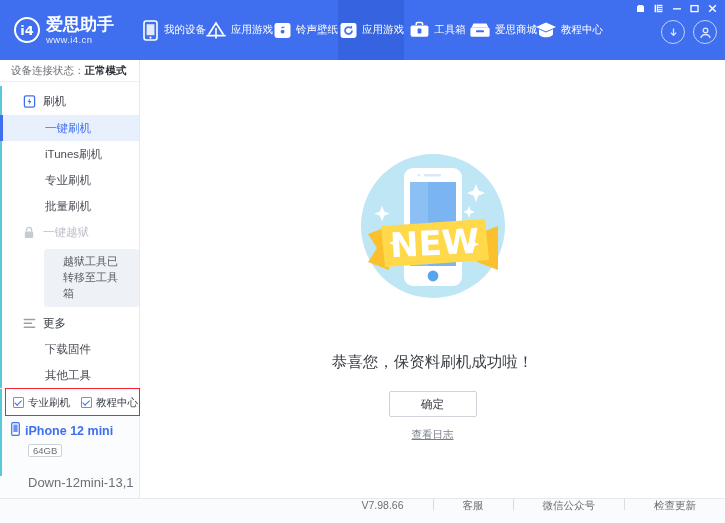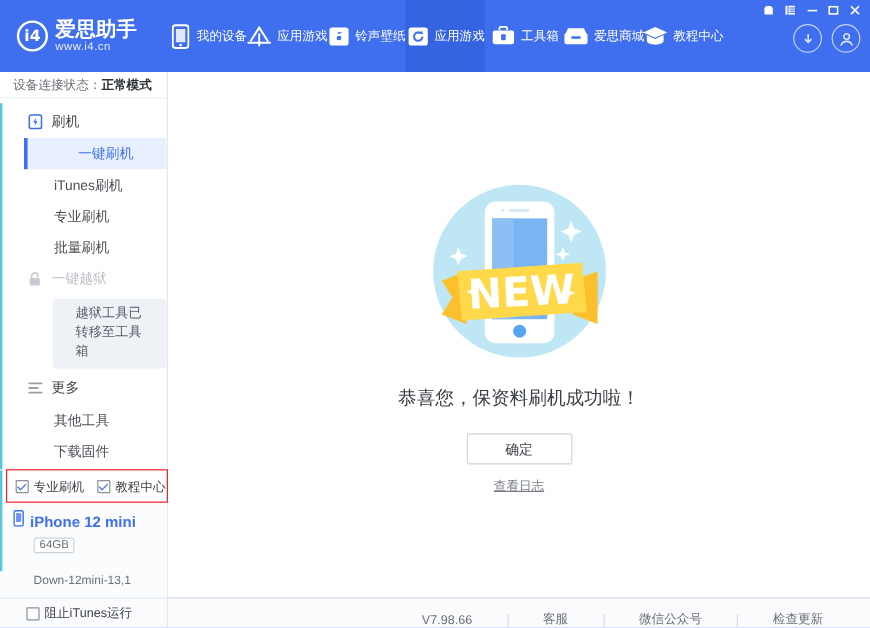--- a/index.html
+++ b/index.html
@@ -123,21 +123,21 @@
   .group-head .gi { width: 14px; height: 14px; display:flex; align-items:center; justify-content:center; flex:0 0 14px;}
   .group-head.disabled { color: #bcc0c7; cursor: default; }
 
   .leaf {
     height: 26px; display: flex; align-items: center;
     padding-left: 45px;
     font-size: 11.5px; color: #4a4e56;
     cursor: pointer; position: relative;
   }
   .leaf.active {
-    background: #e9f0fd; color: #3f6fef; margin-left: 20px;
+    background: #e9f0fd; color: #3f6fef;
   }
   .leaf.active::before {
     content: ""; position: absolute; left: 0; top: 0; bottom: 0;
     width: 3px; background: #3f6fef;
   }
 
   .tooltip-box {
     margin: 3px 0 3px 44px;
     width: 95px;
     background: #eef1f6;
@@ -194,34 +194,34 @@
     white-space: nowrap;
   }
   .dev-cap {
     display: inline-block; margin: 4px 0 14px 17px;
     border: 1px solid #ccd2da; border-radius: 2px;
     padding: 0px 4px; font-size: 9.5px; color: #6b6f76;
     background: #fff;
   }
   .dev-sub {
     margin: 4px 0 0 17px;
-    font-size: 10px; color: #6b6f76; white-space: nowrap;
+    font-size: 13px; color: #6b6f76; white-space: nowrap;
   }
 
   
   .main {
     flex: 1 1 auto; background: #ffffff;
     display: flex; flex-direction: column;
     align-items: center;
     padding-top: 78px;
     min-width: 0;
   }
   .illus { width: 180px; height: 180px; position: relative; }
   .done-msg {
-    margin-top: 4px;
+    margin-top: 34px;
     font-size: 15.5px; color: #3a3e45; white-space: nowrap;
   }
   .ok-btn {
     margin-top: 18px;
     width: 88px; height: 26px;
     background: #fff; border: 1px solid #cfd4db; border-radius: 2px;
     font-size: 11.5px; color: #3d4149;
     cursor: pointer;
     font-family: "Liberation Sans", sans-serif;
   }
@@ -238,23 +238,23 @@
     border-top: 1px solid #e6e8eb;
     display: flex; align-items: center;
   }
   .sb-left {
     width: 140px; flex: 0 0 140px;
     display: flex; align-items: center; padding-left: 22px;
     border-right: 1px solid #e6e8eb;
     height: 100%;
   }
   .sb-right {
-    flex: 1 1 auto; display: flex; align-items: flex-end;
+    flex: 1 1 auto; display: flex; align-items: flex-start;
     justify-content: flex-end;
-    padding-right: 26px; gap: 16px;
+    padding-right: 16px; gap: 16px;
     height: 100%;
   }
   .sb-item {
     font-size: 10.5px; color: #6b6f76; padding: 0 13px;
     cursor: pointer; white-space: nowrap;
   }
   .sb-ver { font-size: 10.5px; color: #6b6f76; padding: 0 13px; white-space: nowrap; }
   .sb-sep { width: 1px; height: 11px; background: #d9dde3; }
 </style>
 </head>
@@ -452,24 +452,24 @@
           <span class="gi">
             <svg width="13" height="11" viewBox="0 0 13 11">
                 <rect x="0.6" y="0.8" width="11.8" height="1.5" rx=".7" fill="#9aa0a8"></rect>
                 <rect x="0.6" y="4.6" width="8.6" height="1.5" rx=".7" fill="#9aa0a8"></rect>
                 <rect x="0.6" y="8.4" width="11.8" height="1.5" rx=".7" fill="#9aa0a8"></rect>
               </svg>
           </span>
           <span>更多</span>
         </div>
         <div class="leaf">
+          <span>下载固件</span>
+        </div>
+        <div class="leaf">
           <span>其他工具</span>
-        </div>
-        <div class="leaf">
-          <span>下载固件</span>
         </div>
         <div class="leaf">
           <span>高级功能</span>
         </div>
 
       </div>
 
       <div class="cbrow-wrap">
         <div class="cbrow">
           <div class="cb">
@@ -537,26 +537,20 @@
 
       <button class="ok-btn">确定</button>
 
       <div class="log-link">查看日志</div>
 
     </div>
 
   </div>
 
   <div class="statusbar">
-    <div class="sb-left">
-      <div class="cb">
-        <span class="box"></span>
-        <span>阻止iTunes运行</span>
-      </div>
-    </div>
     <div class="sb-right">
       <span class="sb-ver">V7.98.66</span>
       <span class="sb-sep"></span>
       <span class="sb-item">客服</span>
       <span class="sb-sep"></span>
       <span class="sb-item">微信公众号</span>
       <span class="sb-sep"></span>
       <span class="sb-item">检查更新</span>
     </div>
   </div>

